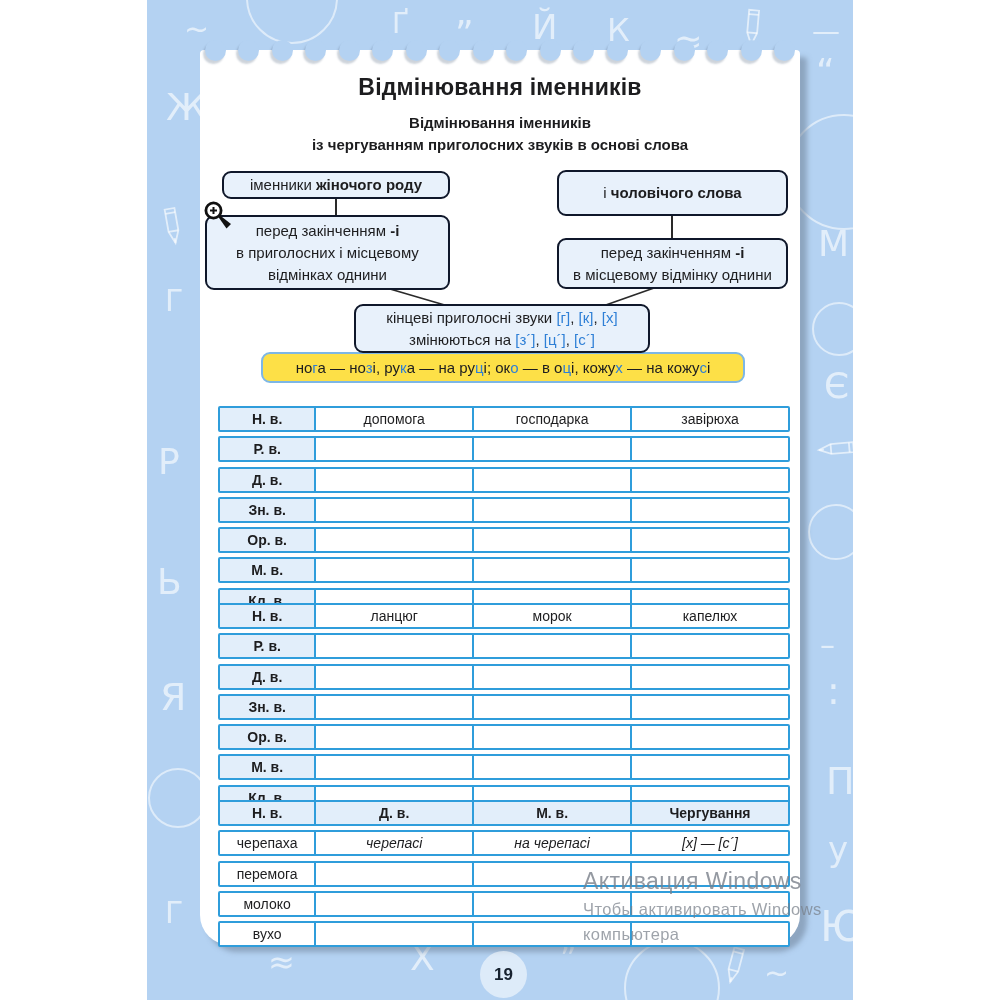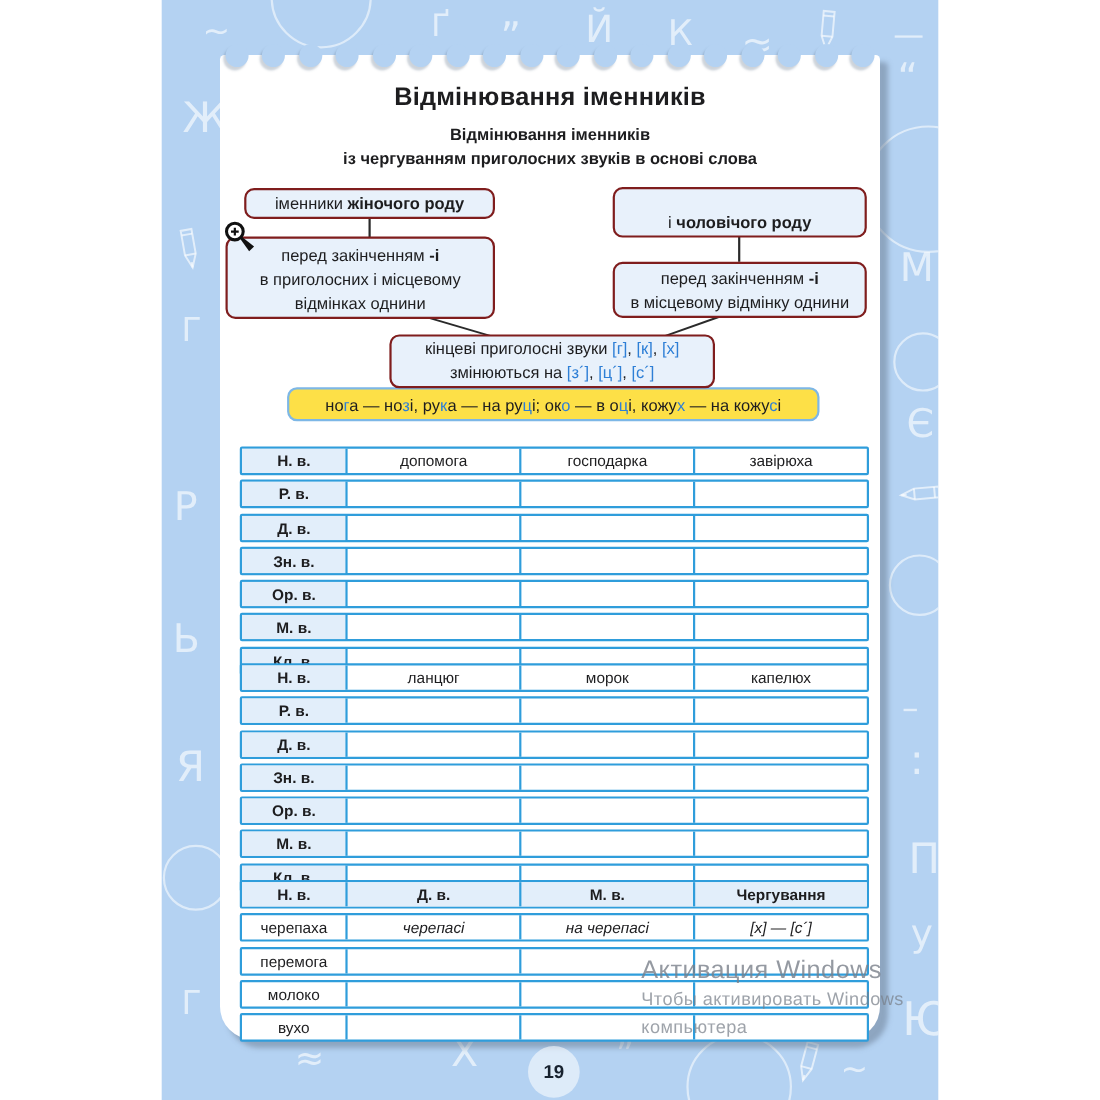--- a/index.html
+++ b/index.html
@@ -31,22 +31,22 @@
   .scallop{
     width:21px;height:21px;border-radius:50%;background:#b4d2f2;flex:0 0 auto;
     box-shadow:-2px 3px 2px rgba(88,108,134,.30);
   }
   
   .title{position:absolute;top:24px;left:0;width:100%;text-align:center;font-size:23px;font-weight:bold;letter-spacing:.2px;}
   .subtitle{position:absolute;top:62px;left:0;width:100%;text-align:center;font-size:15px;font-weight:bold;line-height:22px;}
   
   .fbox{
     position:absolute;box-sizing:border-box;background:#e8f1fb;
-    border:2px solid #7f1d1d;border-radius:9px;
-    font-size:15px;text-align:center;display:flex;flex-direction:column;justify-content:flex-end;
+    border:2px solid #0f172a;border-radius:9px;
+    font-size:15px;text-align:center;display:flex;flex-direction:column;justify-content:center;
   }
   .fbox .rl{line-height:22px;}
   .fbox.white{background:#fde047;border-color:#7db7e6;}
   .b{font-weight:bold;}
   .c{color:#2e7fd6;}
   .vline{position:absolute;width:2px;background:#2a2a2a;}
   svg.conn{position:absolute;left:0;top:0;width:600px;height:895px;pointer-events:none;}
   
   .wtable{position:absolute;left:18px;width:572px;display:flex;flex-direction:column;row-gap:4.3px;}
   .trow{
@@ -178,21 +178,21 @@
   <div class="vline" style="left:471px;top:165px;height:23px;"></div>
   <svg class="conn">
     <line x1="190" y1="239" x2="248" y2="256" stroke="#2a2a2a" stroke-width="1.8"></line>
     <line x1="454" y1="238" x2="403" y2="256" stroke="#2a2a2a" stroke-width="1.8"></line>
   </svg>
 
   <div class="fbox" style="left:22px;top:121px;width:228px;height:28px;">
       <div class="rl"><span>іменники </span><span class="b">жіночого роду</span></div>
     </div>
   <div class="fbox" style="left:357px;top:120px;width:231px;height:46px;">
-      <div class="rl"><span>і </span><span class="b">чоловічого роду</span></div>
+      <div class="rl"><span>і </span><span class="b">чоловічого слова</span></div>
     </div>
   <div class="fbox" style="left:5px;top:165px;width:245px;height:75px;">
       <div class="rl"><span>перед закінченням </span><span class="b">-і</span></div>
       <div class="rl"><span>в приголосних і місцевому</span></div>
       <div class="rl"><span>відмінках однини</span></div>
     </div>
   <div class="fbox" style="left:357px;top:188px;width:231px;height:51px;">
       <div class="rl"><span>перед закінченням </span><span class="b">-і</span></div>
       <div class="rl"><span>в місцевому відмінку однини</span></div>
     </div>

